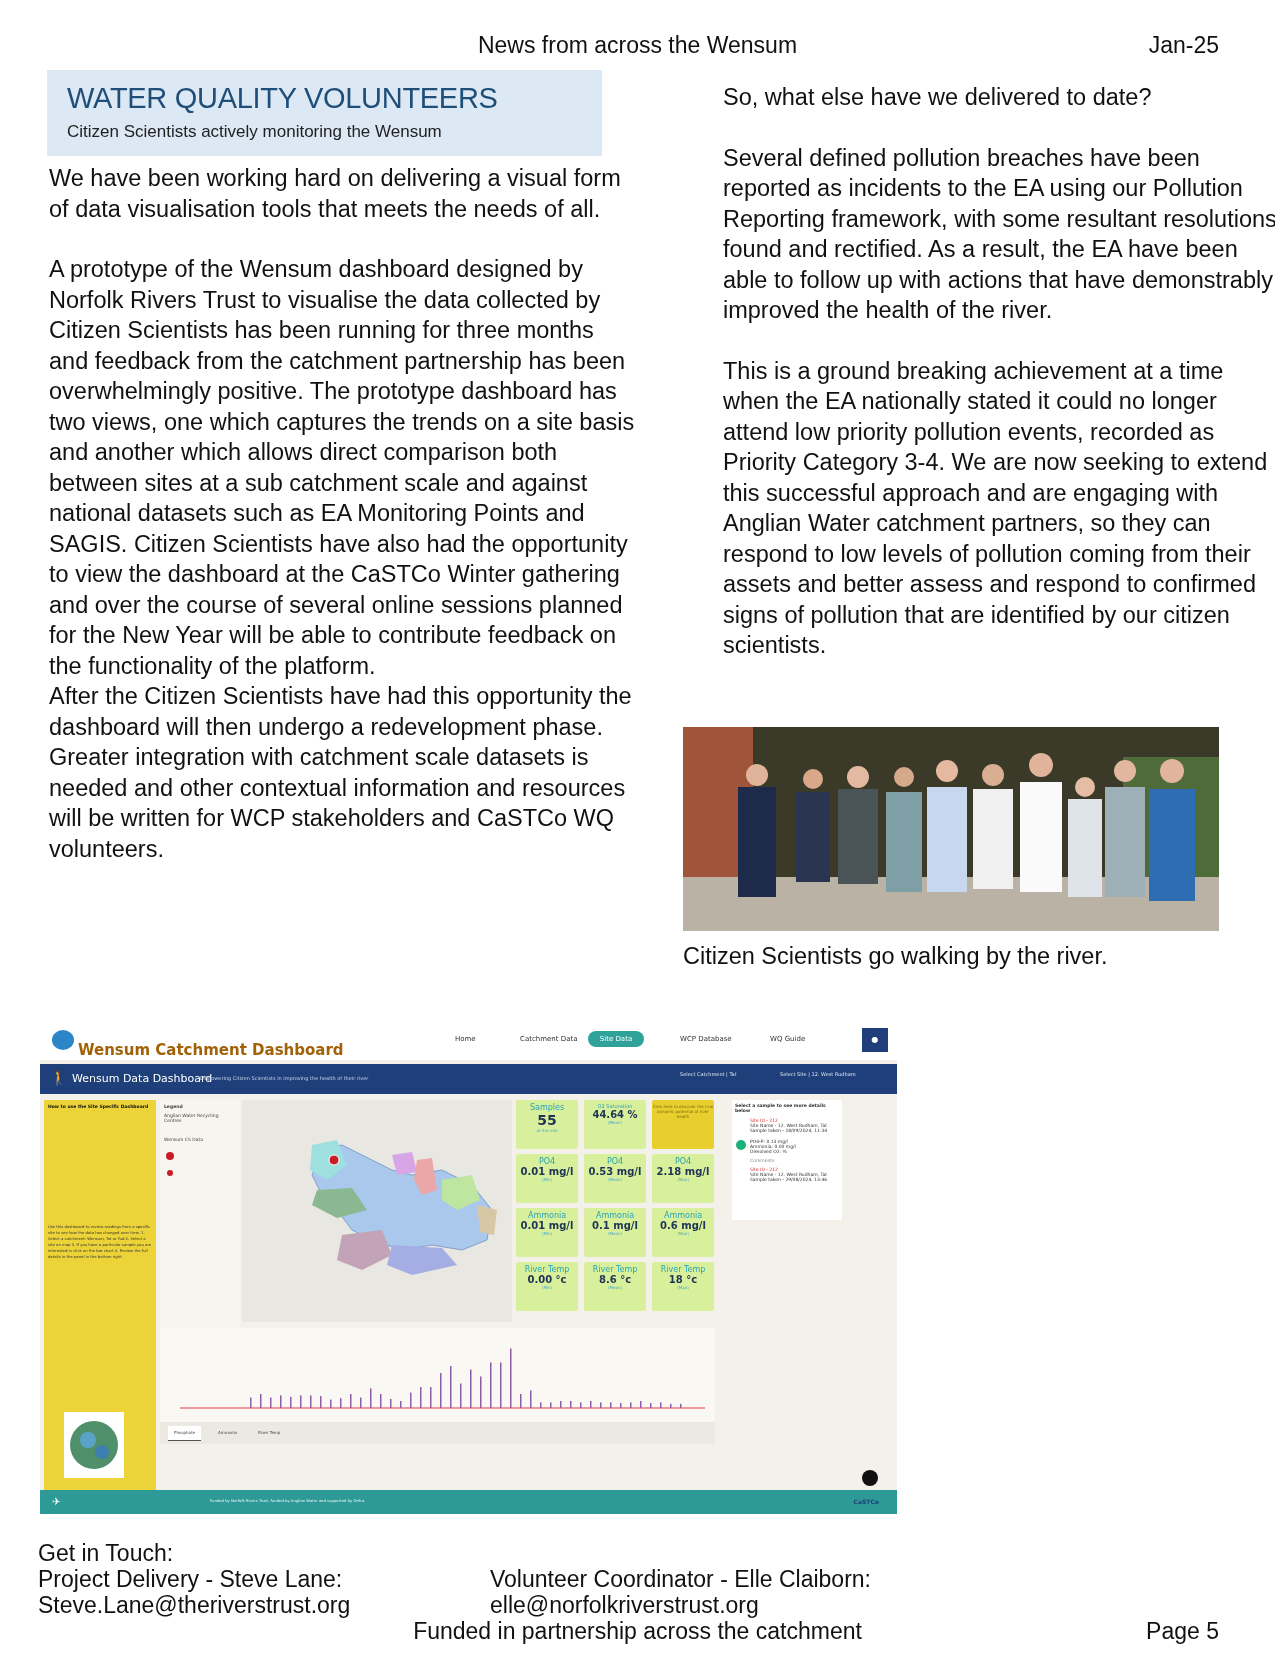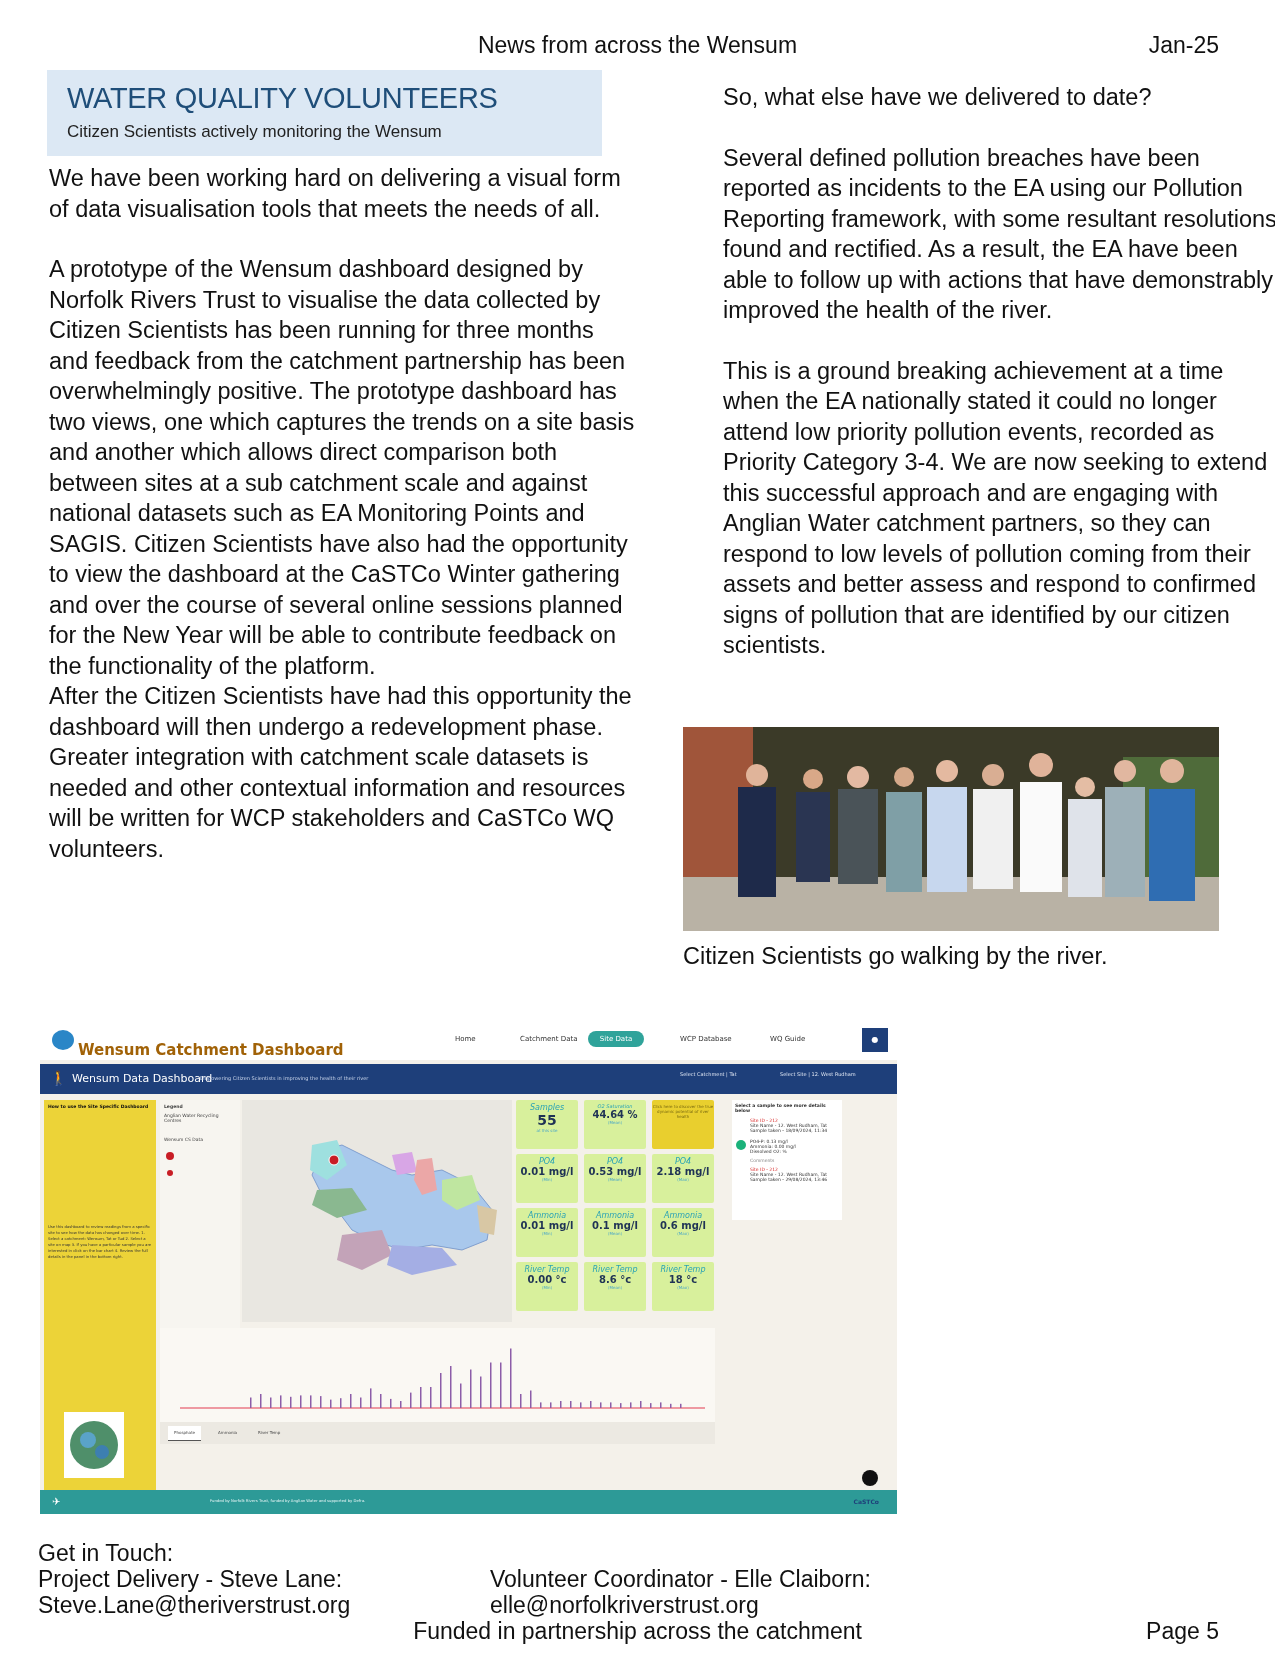--- a/index.html
+++ b/index.html
@@ -31,21 +31,21 @@
   .dash-bar-title { left:32px; top:8px; font-size:11px; }
   .dash-bar-sub { left:160px; top:11px; font-size:5px; color:#c8d4ea; }
   .sel { top:6px; font-size:5px; color:#dfe6f3; line-height:8px; }
   .howto { left:4px; top:78px; width:112px; height:394px; background:#ecd338; }
   .howto-title { left:4px; top:4px; font-size:4.5px; font-weight:bold; }
   .howto-text { left:4px; top:124px; width:104px; font-size:3.8px; line-height:6px; color:#333; }
   .logo-img { left:20px; top:312px; width:60px; height:66px; background:#fff; }
   .legend { left:120px; top:78px; width:80px; height:230px; background:#f7f5f0; font-size:4.5px; color:#444; }
   .map { left:202px; top:78px; width:270px; height:222px; background:#eceae4; }
   .tile { width:62px; height:49px; background:#d8f09c; border-radius:2px; text-align:center; }
-  .tile-label { font-size:8px; color:#2aa3b5; margin-top:3px;font-style:italic; }
+  .tile-label { font-size:8px; color:#2aa3b5; margin-top:3px; }
   .tile-value { font-size:10px; color:#1f3355; font-weight:bold; }
   .tile-sub { font-size:4px; color:#4aa7c7; }
   .info-yellow { width:62px; height:49px; background:#e9cf2e; border-radius:2px; font-size:4px; color:#7a6a10; text-align:center; padding-top:4px; box-sizing:border-box; }
   .samples { left:692px; top:78px; width:110px; height:120px; background:#fff; font-size:4.5px; color:#333; }
   .chart { left:120px; top:306px; width:555px; height:112px; background:#faf8f3; }
   .tabs { left:120px; top:400px; width:555px; height:22px; background:#ece9e2; }
   .tab { top:4px; height:14px; font-size:4px; line-height:14px; padding:0 6px; color:#444; }
   .tab.active { background:#fff; border-bottom:1px solid #555; }
   .dash-foot { left:0; top:468px; width:857px; height:24px; background:#2d9a97; }
   .dash-foot-text { left:170px; top:8px; font-size:3.8px; color:#e8f6f6; }

